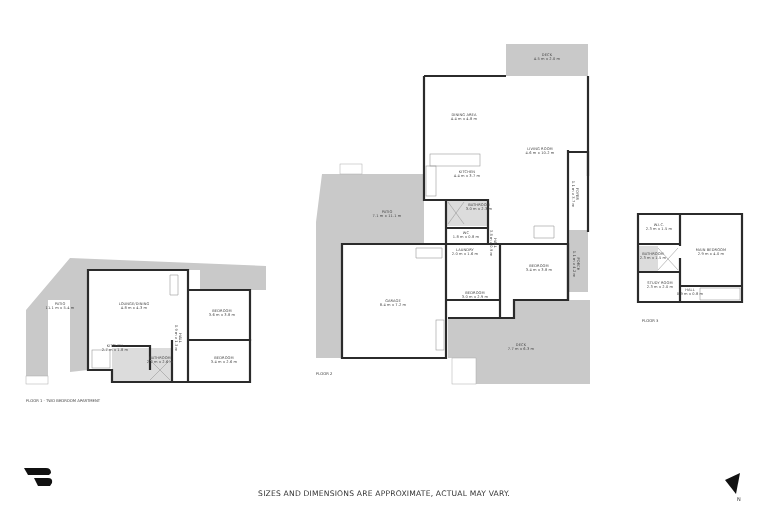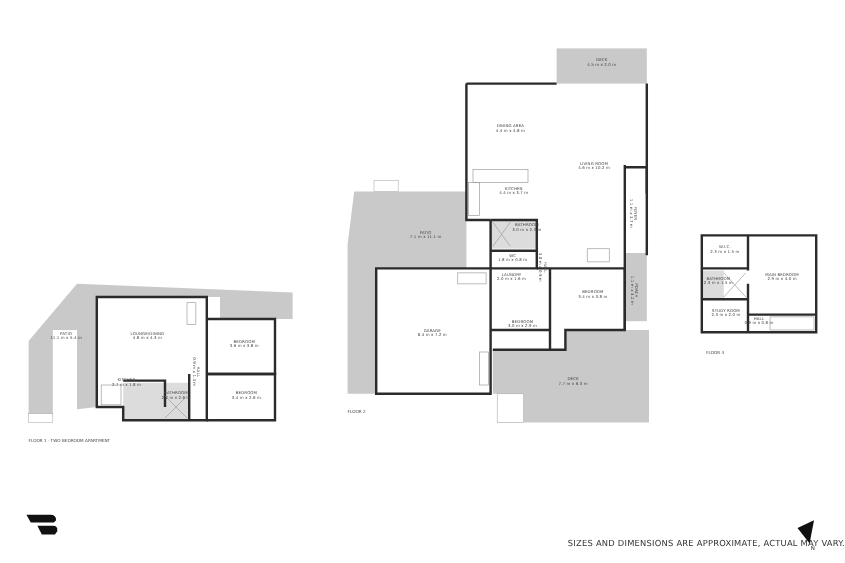--- a/index.html
+++ b/index.html
@@ -2,21 +2,21 @@
 <html><head>
 <meta charset="utf-8">
 <style>
   html, body { margin:0; padding:0; background:#ffffff; }
   body { width:768px; height:512px; position:relative; overflow:hidden; font-family:"DejaVu Sans", sans-serif; color:#333; }
   .plan { position:absolute; left:0; top:0; width:768px; height:512px; }
   .room-label { position:absolute; text-align:center; font-size:3.6px; line-height:4.4px; color:#444; letter-spacing:0.1px; white-space:nowrap; transform:translate(-50%,-50%); }
   .room-label.vert { transform:translate(-50%,-50%) rotate(90deg); }
   .room-label .name { display:block; text-transform:uppercase; }
   .floor-caption { position:absolute; font-size:3.8px; color:#444; text-transform:uppercase; white-space:nowrap; }
-  .disclaimer { position:absolute; left:0; width:768px; top:489px; text-align:right; font-size:7.6px; color:#333; letter-spacing:0.2px; text-transform:uppercase; }
+  .disclaimer { position:absolute; left:0; width:768px; top:489px; text-align:center; font-size:7.6px; color:#333; letter-spacing:0.2px; text-transform:uppercase; }
   .logo { position:absolute; left:22px; top:465px; width:32px; height:24px; }
   .compass { position:absolute; left:722px; top:472px; width:22px; height:32px; }
   .compass-n { position:absolute; left:737px; top:496px; font-size:5px; color:#333; }
 </style>
 </head>
 <body>
 
 <svg class="plan" viewBox="0 0 768 512" xmlns="http://www.w3.org/2000/svg">
 
   <g>

